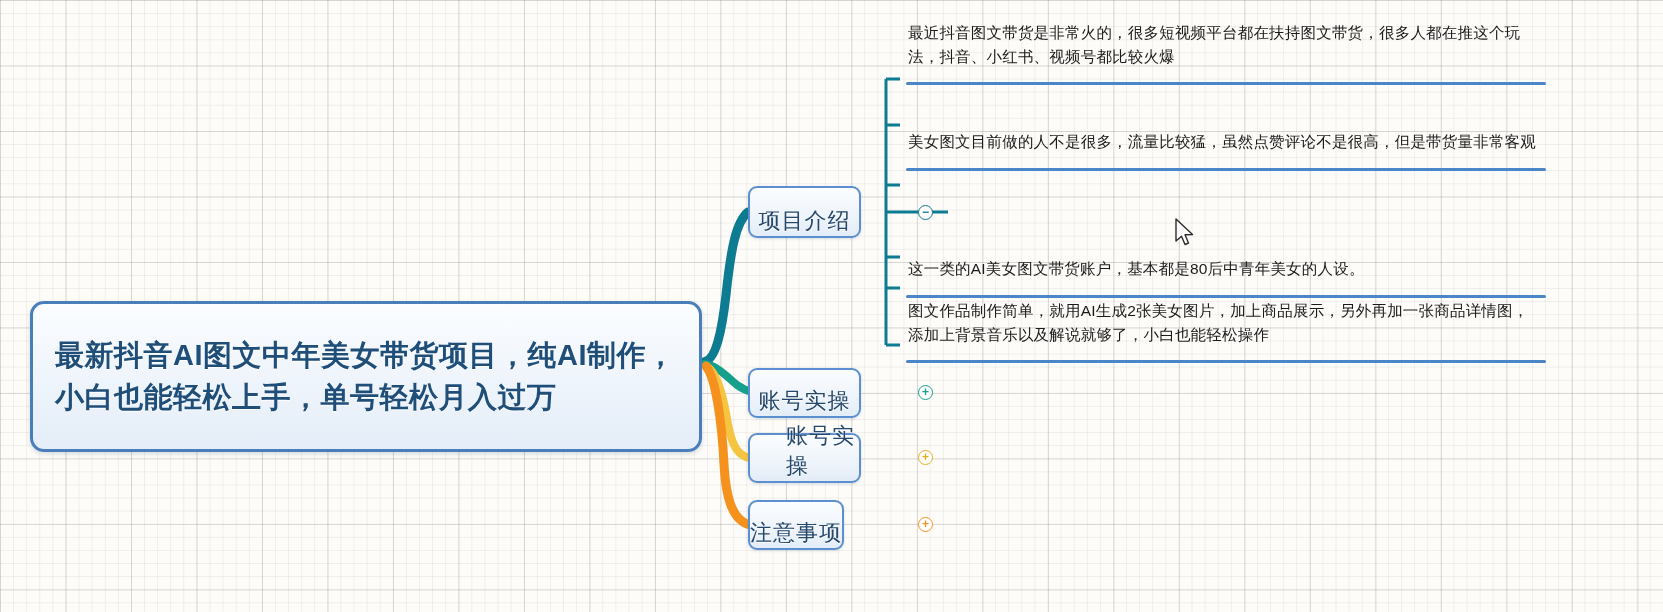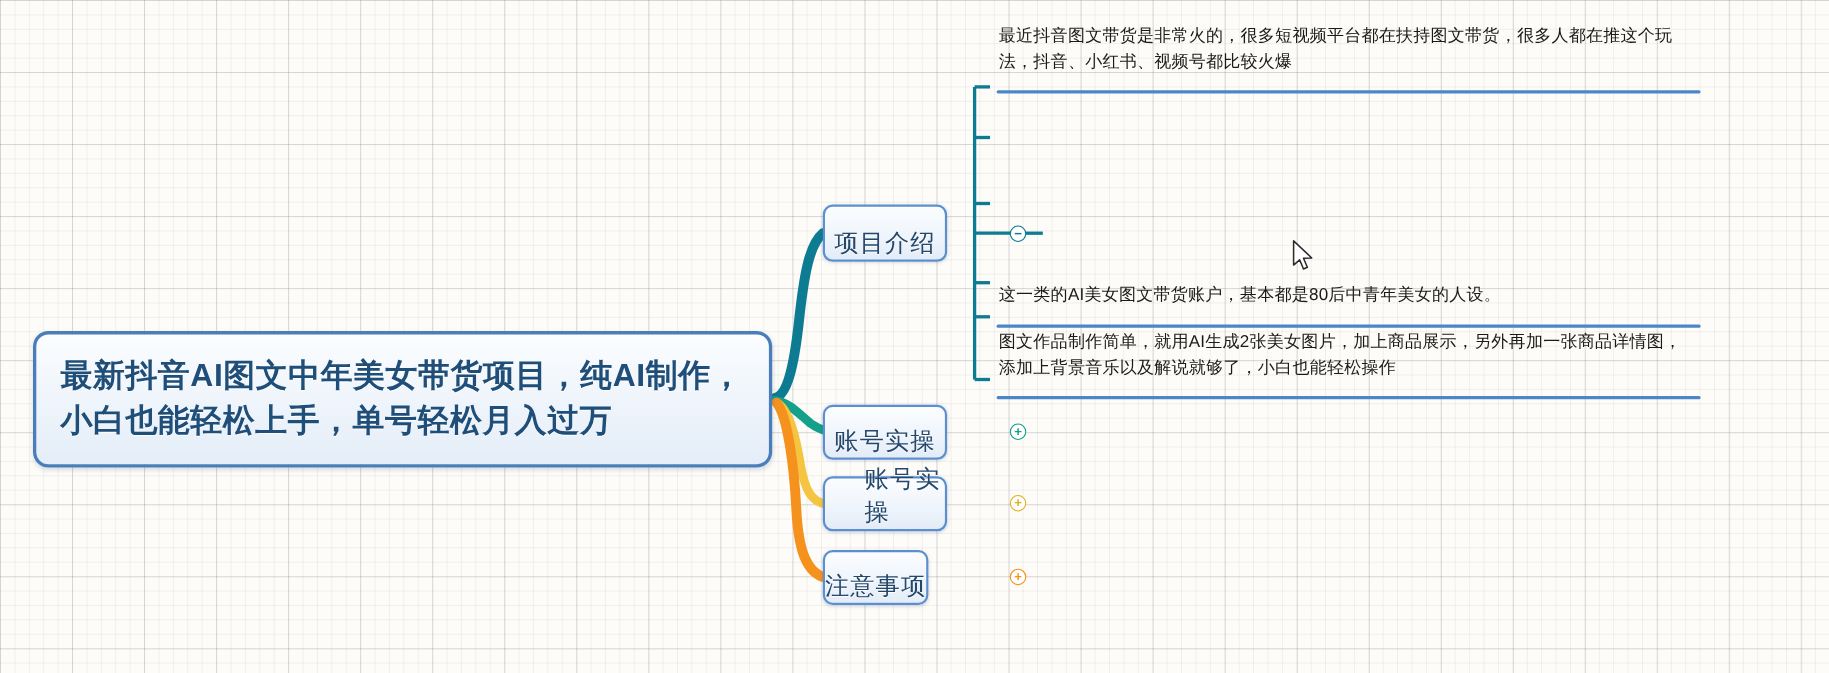--- a/index.html
+++ b/index.html
@@ -110,21 +110,21 @@
     <path d="M886 212 L 932 212" fill="none" stroke="#0d7b92" stroke-width="3"></path>
 
     <path d="M886 79  L 900 79" fill="none" stroke="#0d7b92" stroke-width="3"></path>
     <path d="M886 125 L 900 125" fill="none" stroke="#0d7b92" stroke-width="3"></path>
     <path d="M886 185 L 900 185" fill="none" stroke="#0d7b92" stroke-width="3"></path>
     <path d="M886 257 L 900 257" fill="none" stroke="#0d7b92" stroke-width="3"></path>
     <path d="M886 288 L 900 288" fill="none" stroke="#0d7b92" stroke-width="3"></path>
     <path d="M886 345 L 900 345" fill="none" stroke="#0d7b92" stroke-width="3"></path>
   </svg>
 
-  <div class="central" style="left:30px;top:301px;width:672px;height:124px;">
+  <div class="central" style="left:30px;top:301px;width:672px;height:151px;">
     <div class="ctext">最新抖音AI图文中年美女带货项目，纯AI制作，小白也能轻松上手，单号轻松月入过万</div>
   </div>
 
   <div class="branch" style="left:748px;top:186px;width:113px;height:52px;">
     <span class="btext">项目介绍</span>
   </div>
   <div class="toggle" style="left:918px;top:205px;border:1.6px solid #0d7b92;color:#0d7b92;">
     <span class="sign">−</span>
   </div>
 
@@ -148,20 +148,24 @@
   <div class="toggle" style="left:918px;top:517px;border:1.6px solid #f5921e;color:#f5921e;">
     <span class="sign">+</span>
   </div>
 
   <div class="leaf" style="left:900px;top:16px;width:652px;">
     <span class="ltext">最近抖音图文带货是非常火的，很多短视频平台都在扶持图文带货，很多人都在推这个玩法，抖音、小红书、视频号都比较火爆</span>
     <div class="underline"></div>
   </div>
 
 
+  <div class="leaf" style="left:900px;top:125px;width:652px;">
+    <span class="ltext">美女图文目前做的人不是很多，流量比较猛，虽然点赞评论不是很高，但是带货量非常客观</span>
+    <div class="underline"></div>
+  </div>
 
 
   <div class="leaf" style="left:900px;top:252px;width:652px;">
     <span class="ltext">这一类的AI美女图文带货账户，基本都是80后中青年美女的人设。</span>
     <div class="underline"></div>
   </div>
 
   <div class="leaf" style="left:900px;top:294px;width:652px;">
     <span class="ltext">图文作品制作简单，就用AI生成2张美女图片，加上商品展示，另外再加一张商品详情图，添加上背景音乐以及解说就够了，小白也能轻松操作</span>
     <div class="underline"></div>

